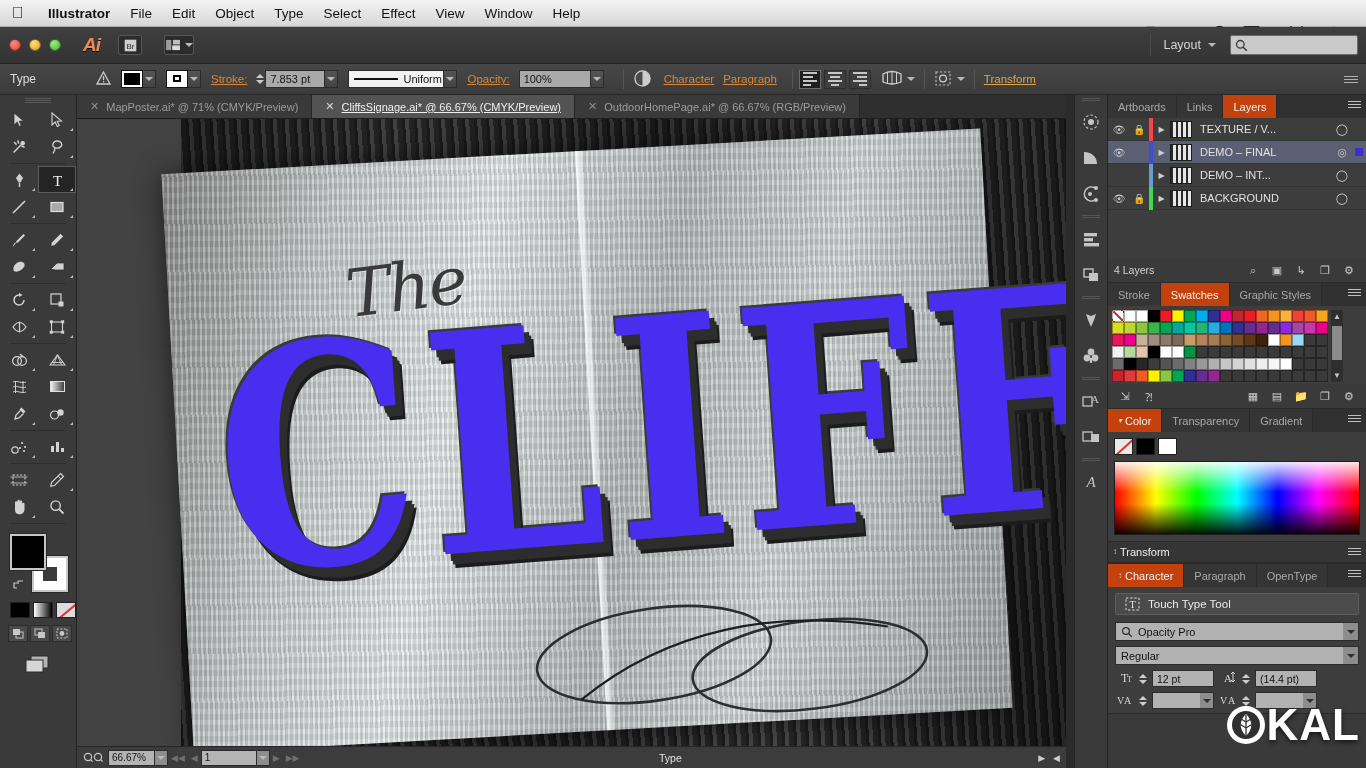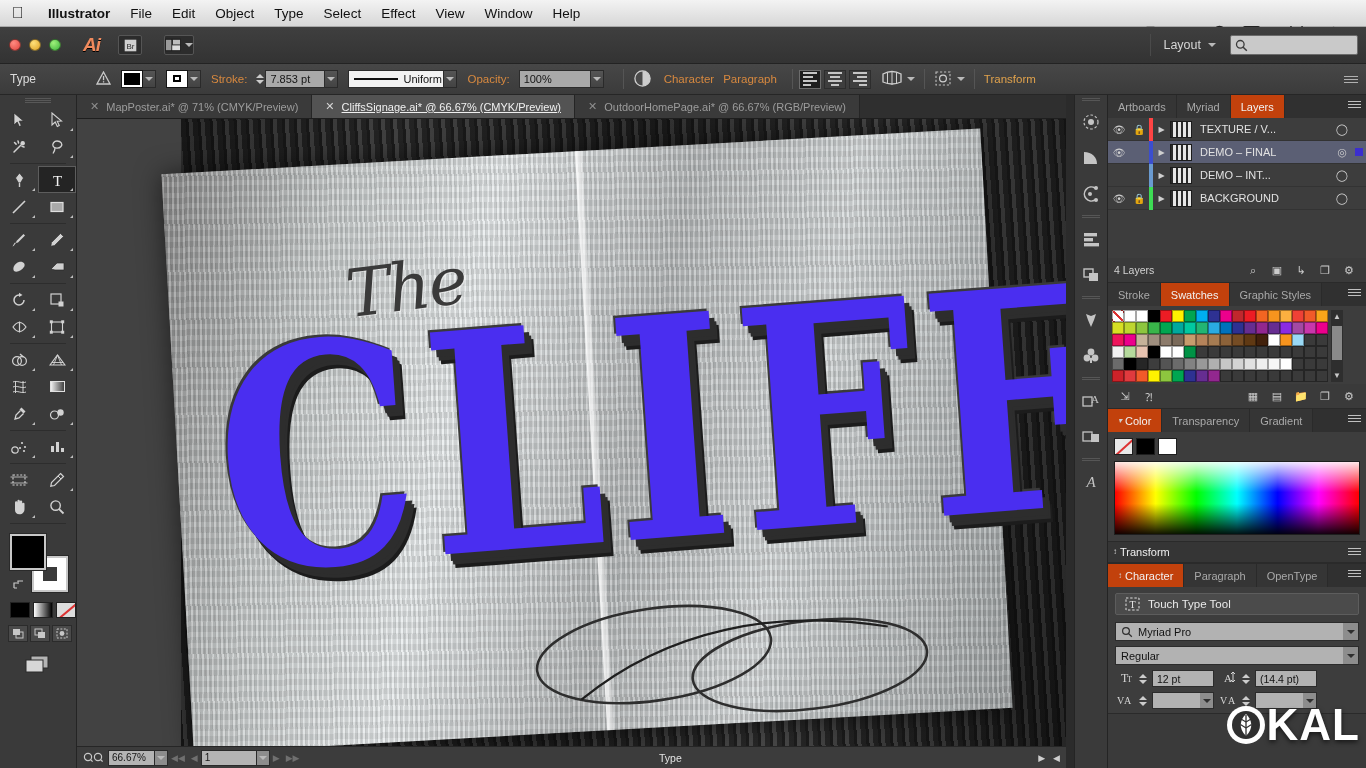--- a/index.html
+++ b/index.html
@@ -73,21 +73,21 @@
   .warn-ico { margin-right: 10px; }
   .swatch-btn { width: 22px; height: 18px; border: 1px solid #151515; }
   .swatch-btn.fill { background: #000; box-shadow: inset 0 0 0 2px #fff; }
   .swatch-btn.stroke { background: #fff; }
   .swatch-btn.stroke i { display:block; width:8px; height:7px; margin:4px auto; border:2px solid #000; }
   .drop-arrow {
     width: 13px; height: 18px; background: linear-gradient(#555,#434343);
     border: 1px solid #2a2a2a; border-left: none;
     display: flex; align-items: center; justify-content: center; margin-right: 10px;
   }
-  .link-orange { color: #d8893f; margin-right: 9px; cursor: pointer; }
+  .link-orange { color: #d8893f; text-decoration: underline; margin-right: 9px; cursor: pointer; }
   .num-field {
     height: 18px; background: #a9a9a9; border: 1px solid #2c2c2c; color: #151515;
     font-size: 11px; display: flex; align-items: center; padding: 0 4px;
   }
   .spinner { display: flex; flex-direction: column; margin-right: 1px; }
   .spin-a { width: 0; height: 0; border-left: 4px solid transparent; border-right: 4px solid transparent; }
   .spin-a.up { border-bottom: 4px solid #ccc; margin-bottom: 2px; }
   .spin-a.dn { border-top: 4px solid #ccc; }
   .stroke-profile {
     width: 96px; height: 18px; background: #f2f2f2; border: 1px solid #2c2c2c;
@@ -953,21 +953,21 @@
           <text x="10" y="15" font-size="15" fill="#c4c4c4" text-anchor="middle" font-family="Liberation Serif, serif" font-style="italic">A</text>
         </svg>
     </div>
   </div>
 
   <div class="dock">
 
     <div class="panel">
       <div class="ptabs">
         <span class="ptab">Artboards</span>
-        <span class="ptab">Myriad</span>
+        <span class="ptab">Links</span>
         <span class="ptab active">Layers</span>
         <span class="ptab-ghost"></span>
         <span class="pmenu">
             <span></span>
             <span></span>
             <span></span>
           </span>
       </div>
       <div class="layer-list">
         <div class="layer-row">
@@ -1224,21 +1224,21 @@
               <rect x="1" y="1" width="13" height="12" fill="none" stroke="#e0e0e0" stroke-width="1" stroke-dasharray="2.4 1.8"></rect>
               <text x="7.5" y="11" font-size="10" text-anchor="middle" fill="#eaeaea" font-family="Liberation Serif, serif">T</text>
             </svg>
           <span>Touch Type Tool</span>
         </div>
         <div class="combo">
           <svg width="12" height="12" viewBox="0 0 12 12" style="margin-right:5px;">
               <circle cx="5" cy="5" r="3.4" fill="none" stroke="#2f2f2f" stroke-width="1.2"></circle>
               <line x1="7.6" y1="7.6" x2="10.8" y2="10.8" stroke="#2f2f2f" stroke-width="1.3"></line>
             </svg>
-          <span>Myriad Pro</span>
+          <span>Opacity Pro</span>
           <span class="cbtn">
               <i class="caret-sm" style="margin:0;border-top-color:#2f2f2f;"></i>
             </span>
         </div>
         <div class="combo">
           <span>Regular</span>
           <span class="cbtn">
               <i class="caret-sm" style="margin:0;border-top-color:#2f2f2f;"></i>
             </span>
         </div>

